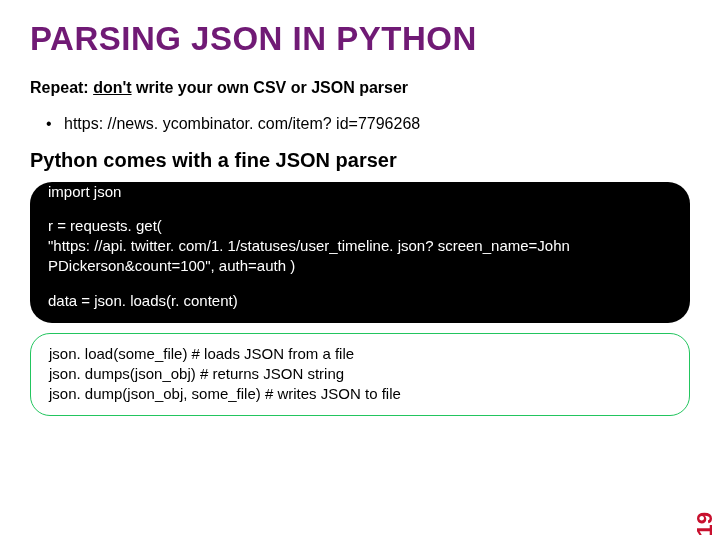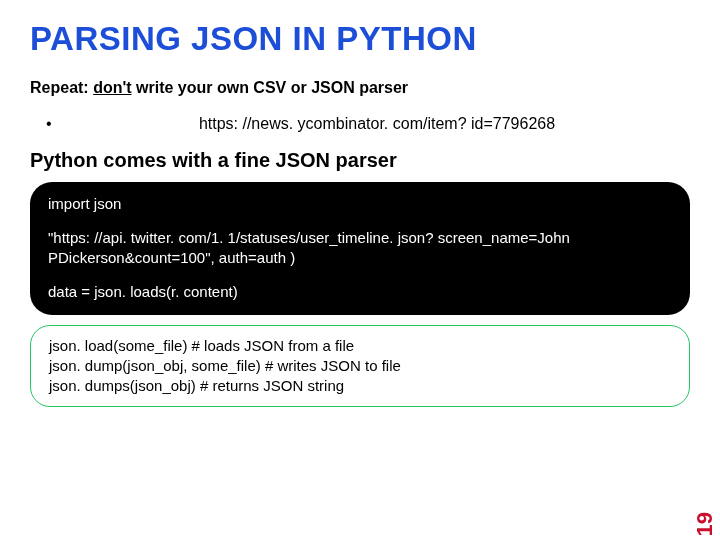--- a/index.html
+++ b/index.html
@@ -8,36 +8,35 @@
     height: 540px;
     background: #fff;
     font-family: Arial, Helvetica, sans-serif;
     position: relative;
     overflow: hidden;
     padding: 22px 30px 18px 30px;
   }
   .title {
     font-size: 33px;
     font-weight: 900;
-    color: #1d4ed8;
+    color: #701a75;
     letter-spacing: 0.5px;
     line-height: 1.05;
     margin-bottom: 22px;
   }
   .subhead {
     font-size: 16px;
     font-weight: 700;
     color: #000;
     margin-bottom: 18px;
   }
   .subhead .u { text-decoration: underline; }
   .bullets {
     margin-left: 16px;
     margin-bottom: 16px;
-    text-align: center;
   }
   .bullets li {
     list-style: none;
     font-size: 16px;
     color: #000;
     margin-bottom: 14px;
     position: relative;
     padding-left: 18px;
   }
   .bullets li::before {
@@ -49,21 +48,21 @@
   .sub2 {
     font-size: 20px;
     font-weight: 700;
     color: #000;
     margin-bottom: 10px;
   }
   .codeblk {
     background: #000;
     color: #fff;
     border-radius: 22px;
-    padding: 12px 18px 12px 18px;
+    padding: 0 18px 12px 18px;
     font-size: 15px;
     line-height: 1.35;
     margin-bottom: 10px;
     font-family: Arial, Helvetica, sans-serif;
   }
   .codeblk .para { margin-bottom: 14px; }
   .codeblk .para:last-child { margin-bottom: 0; }
   .codeblk2 {
     background: #fff;
     border: 1px solid #22c55e;
@@ -96,25 +95,26 @@
 
 <ul class="bullets">
   <li>https: //news. ycombinator. com/item? id=7796268</li>
 </ul>
 
 <div class="sub2">Python comes with a fine JSON parser</div>
 
 <div class="codeblk">
   <div class="para">import json</div>
   <div class="para">
+    <div>r = requests. get(</div>
     <div>"https: //api. twitter. com/1. 1/statuses/user_timeline. json? screen_name=John</div>
     <div>PDickerson&amp;count=100", auth=auth )</div>
   </div>
   <div>data = json. loads(r. content)</div>
 </div>
 
 <div class="codeblk2">
   <div>json. load(some_file)  # loads JSON from a file</div>
+  <div>json. dumps(json_obj)  # returns JSON string</div>
   <div>json. dump(json_obj, some_file)  # writes JSON to file</div>
-  <div>json. dumps(json_obj)  # returns JSON string</div>
 </div>
 
 <div class="pagenum">19</div>
 
 </body></html>

